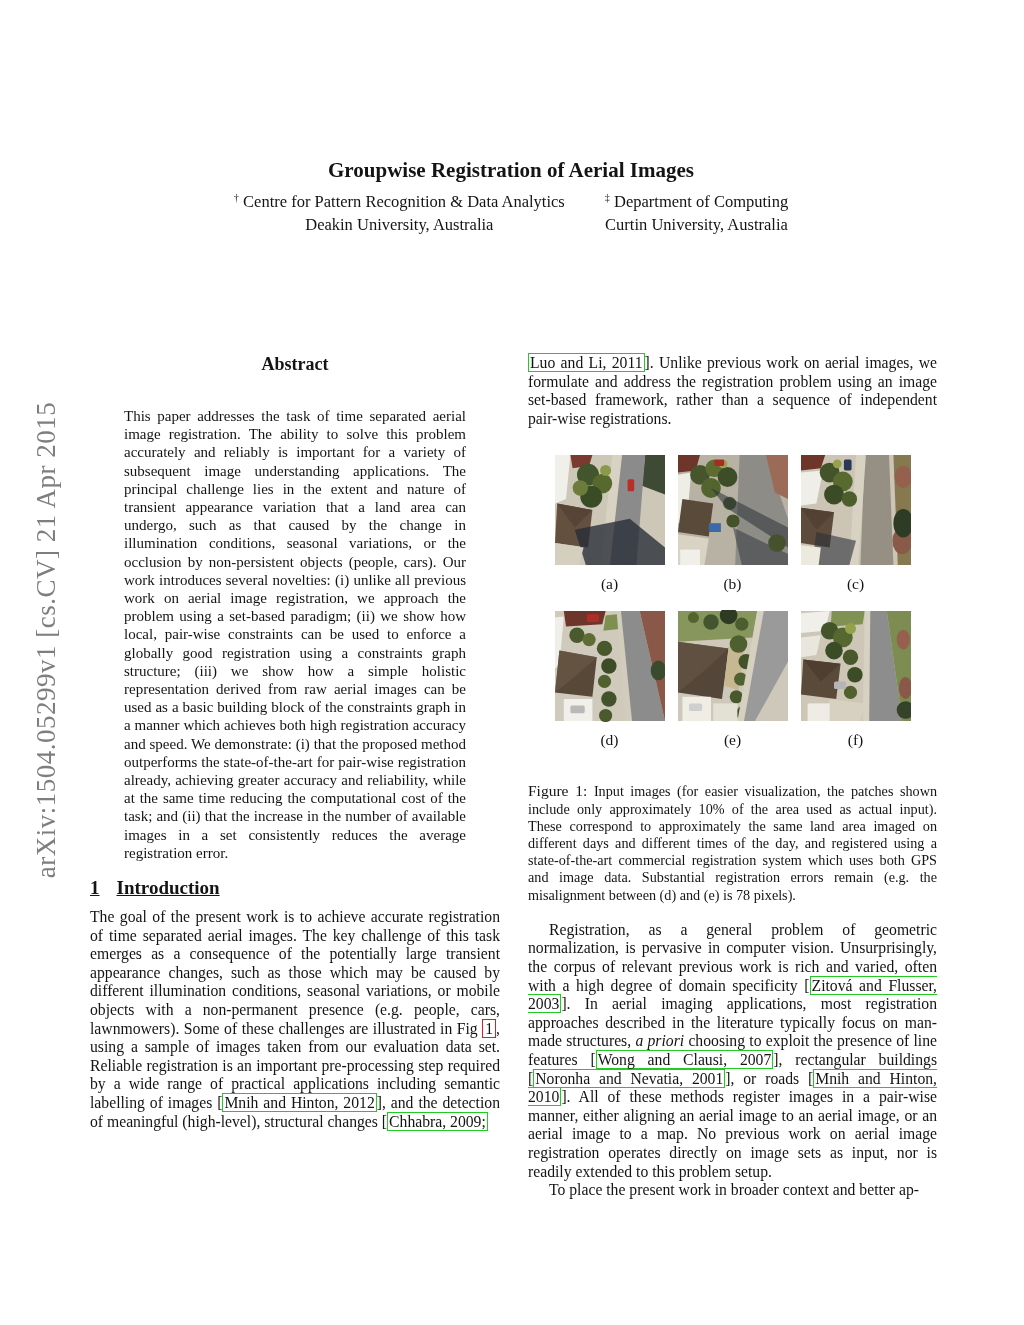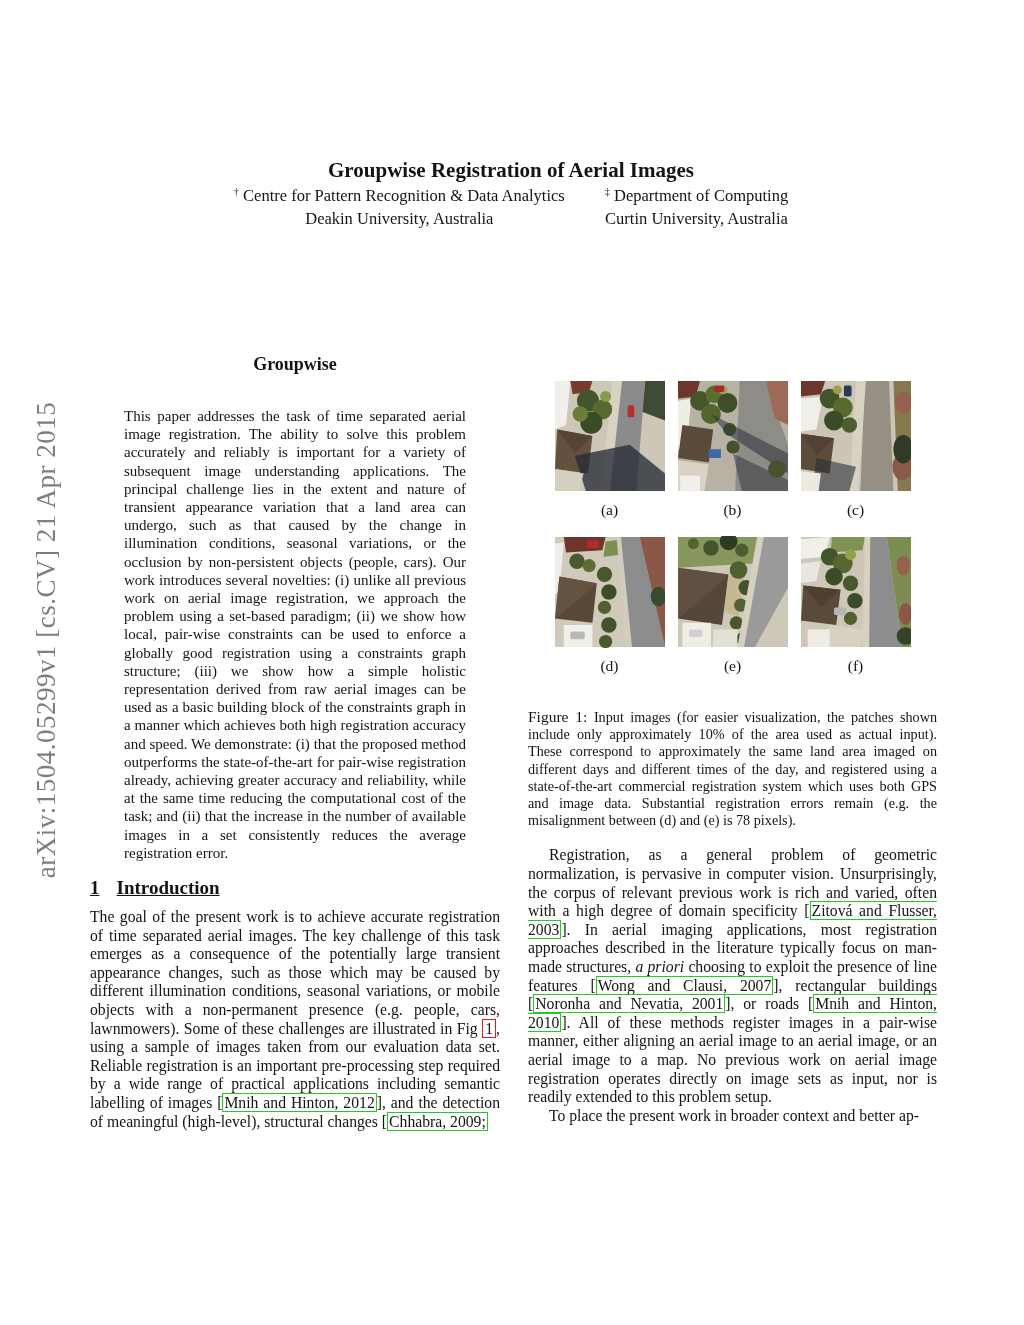--- a/index.html
+++ b/index.html
@@ -11,21 +11,21 @@
   }
   .watermark {
     position:absolute; top:640px; left:46px;
     transform:translate(-50%,-50%) rotate(-90deg);
     font-size:27px; color:#7e7e7e; white-space:nowrap; letter-spacing:.5px;
   }
   .header { position:absolute; left:88px; top:158px; width:846px; text-align:center; }
   .title  { font-size:21px; font-weight:bold; }
   .authors{ margin-top:41px; font-size:17.5px; font-weight:bold; }
   sup { font-size:62%; vertical-align:super; line-height:0; }
-  .affils { margin-top:1px; display:flex; justify-content:center; gap:40px;
+  .affils { margin-top:7px; display:flex; justify-content:center; gap:40px;
             font-size:16.5px; line-height:23px; }
   .affil  { text-align:center; }
 
   .col { position:absolute; top:354px; text-align:justify; }
   .col-left  { left:90px;  width:410px; }
   .col-right { left:528px; width:409px; }
 
   .abs-head { text-align:center; font-weight:bold; font-size:18px; margin-bottom:9px; }
   .abs-body { padding:0 34px; font-size:15px; line-height:18.2px;margin-top:32px; }
 
@@ -64,30 +64,31 @@
         <div>Deakin University, Australia</div>
       </div>
       <div class="affil">
         <div><sup>‡</sup> Department of Computing</div>
         <div>Curtin University, Australia</div>
       </div>
     </div>
   </div>
 
   <div class="col col-left">
-    <div class="abs-head">Groupwise</div>
+    <div class="abs-head">Abstract</div>
     <div class="abs-body">This paper addresses the task of time separated aerial image registration. The ability to solve this problem accurately and reliably is important for a variety of subsequent image understanding applications. The principal challenge lies in the extent and nature of transient appearance variation that a land area can undergo, such as that caused by the change in illumination conditions, seasonal variations, or the occlusion by non-persistent objects (people, cars). Our work introduces several novelties: (i) unlike all previous work on aerial image registration, we approach the problem using a set-based paradigm; (ii) we show how local, pair-wise constraints can be used to enforce a globally good registration using a constraints graph structure; (iii) we show how a simple holistic representation derived from raw aerial images can be used as a basic building block of the constraints graph in a manner which achieves both high registration accuracy and speed. We demonstrate: (i) that the proposed method outperforms the state-of-the-art for pair-wise registration already, achieving greater accuracy and reliability, while at the same time reducing the computational cost of the task; and (ii) that the increase in the number of available images in a set consistently reduces the average registration error.</div>
 
     <div class="sec-head">
       <span class="sec-num">1</span><span>Introduction</span>
     </div>
     <p class="body">The goal of the present work is to achieve accurate registration of time separated aerial images.  The key challenge of this task emerges as a consequence of the potentially large transient appearance changes, such as those which may be caused by different illumination conditions, seasonal variations, or mobile objects with a non-permanent presence (e.g. people, cars, lawnmowers).  Some of these challenges are illustrated in Fig <span class="ref-box">1</span>, using a sample of images taken from our evaluation data set.  Reliable registration is an important pre-processing step required by a wide range of practical applications including semantic labelling of images [<span class="cite-box">Mnih and Hinton, 2012</span>], and the detection of meaningful (high-level), structural changes [<span class="cite-box">Chhabra, 2009;</span></p>
   </div>
 
   <div class="col col-right">
+    <p class="body"><span class="cite-box">Luo and Li, 2011</span>].  Unlike previous work on aerial images, we formulate and address the registration problem using an image set-based framework, rather than a sequence of independent pair-wise registrations.</p>
 
     <div class="figure">
       <div class="fig-grid">
 
         <div class="fig-cell">
           <svg viewBox="0 0 100 100">
             <rect width="100" height="100" fill="#cdc7b8"></rect>
             <polygon points="0,0 14,0 10,40 0,44" fill="#f0efe9"></polygon>
             <polygon points="14,0 34,0 31,10 16,12" fill="#7a3a30"></polygon>
             <polygon points="82,0 100,0 100,36 79,28" fill="#3e4a33"></polygon>

